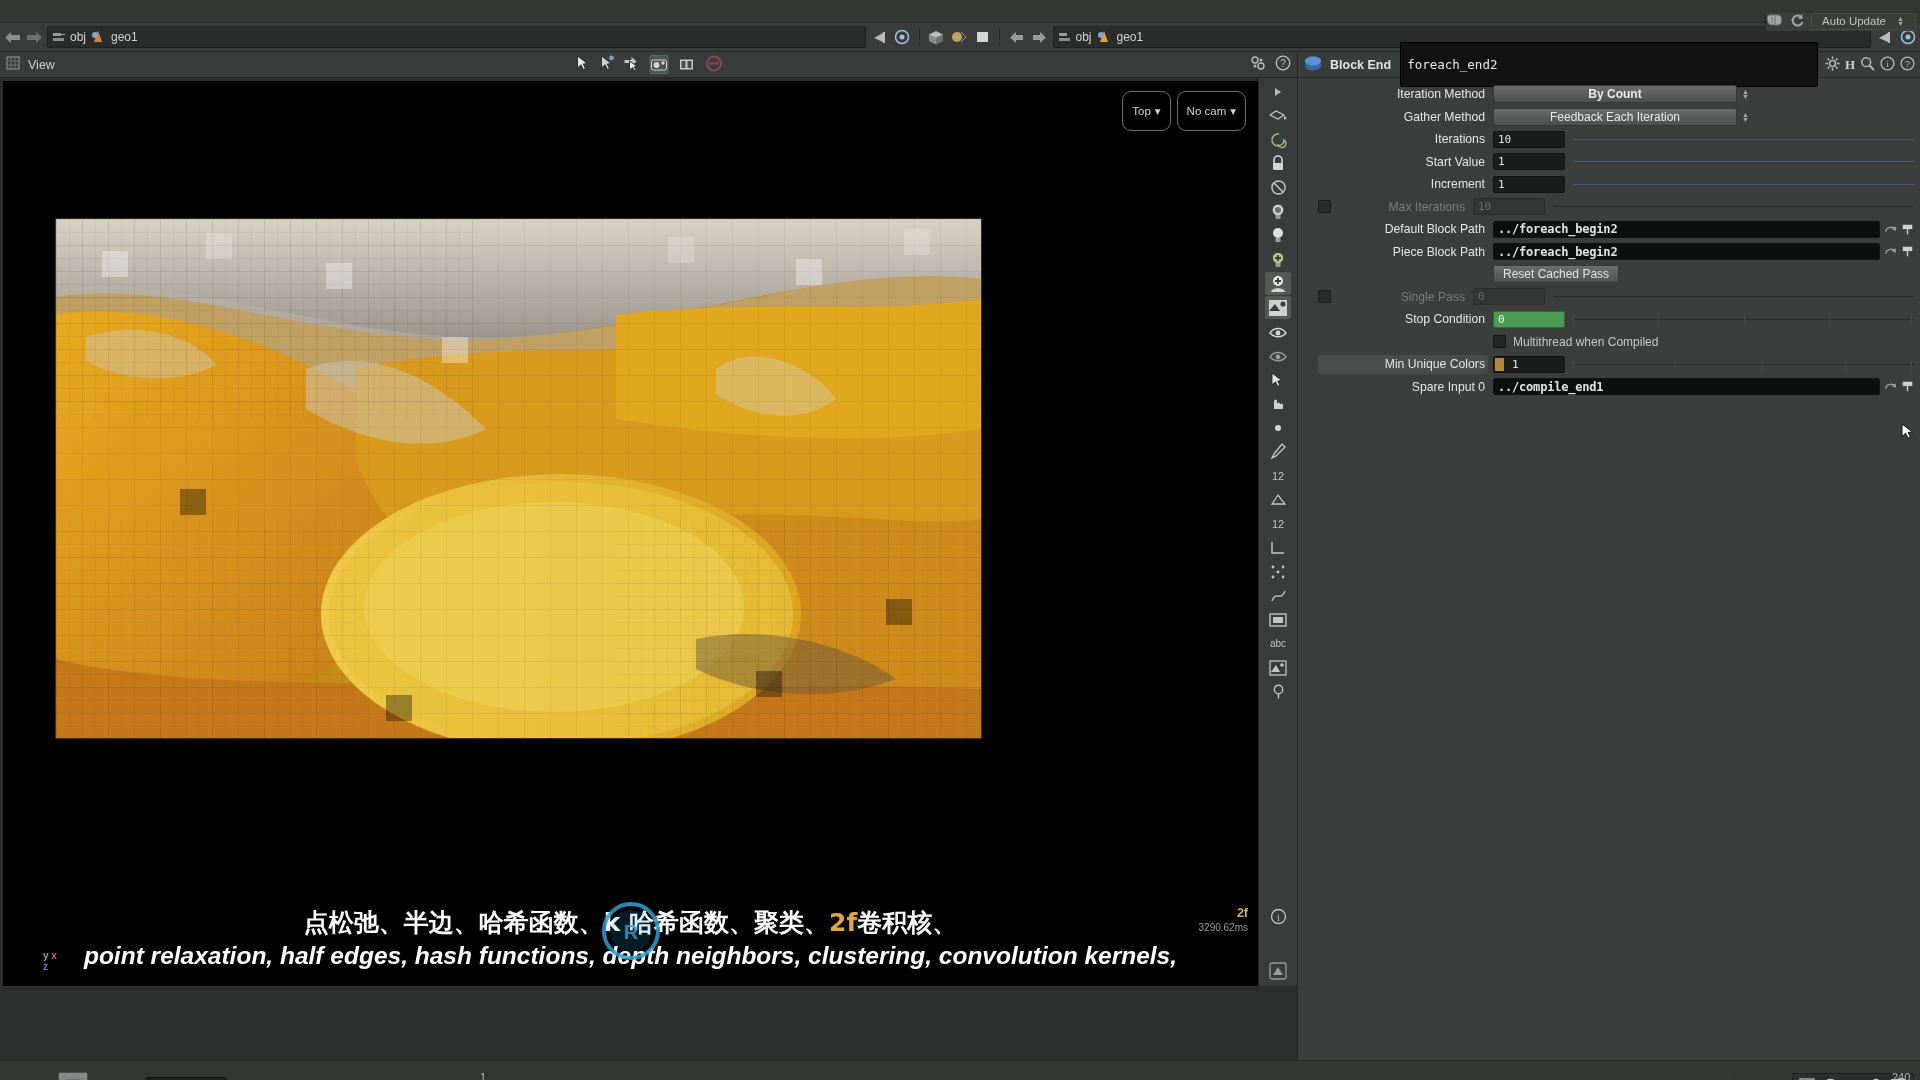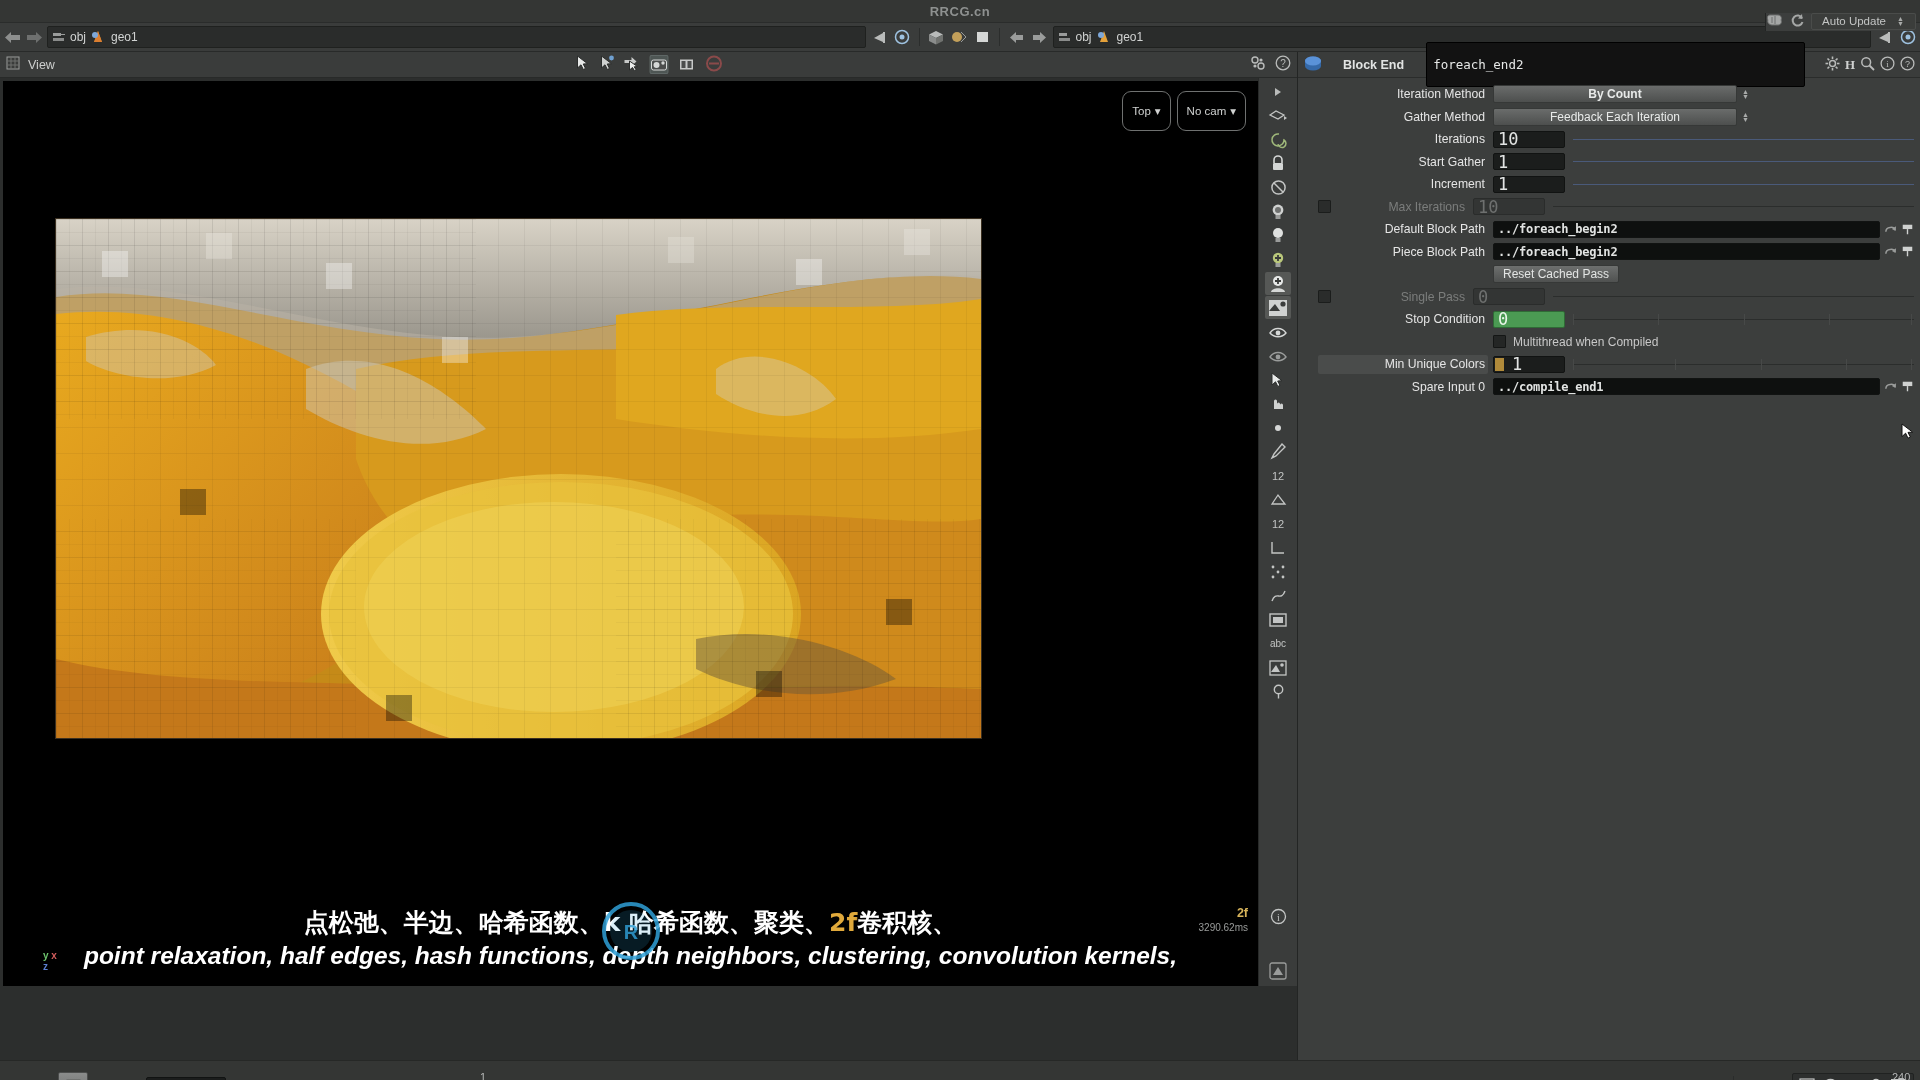--- a/index.html
+++ b/index.html
@@ -69,38 +69,38 @@
   .subs{position:absolute;left:0;right:0;bottom:16px;text-align:center;pointer-events:none;}
   .sub-cn{font-family:"DejaVu Sans",sans-serif;font-size:25px;font-weight:bold;color:#fff;
     text-shadow:0 0 4px #000,1px 1px 3px #000;}
   .sub-cn .hl{color:#e0a93b;}
   .sub-en{margin-top:3px;font-size:24.5px;font-weight:bold;color:#fff;font-style:italic;
     text-shadow:0 0 4px #000,1px 1px 3px #000;}
   .logo{position:absolute;left:50%;top:0;transform:translate(-50%,-4px);opacity:.85;}
 
   
   .pm-head{height:25px;background:#3a3c3b;border-bottom:1px solid #2a2c2b;
-    display:flex;align-items:center;gap:20px;padding:0 5px;}
+    display:flex;align-items:center;gap:7px;padding:0 5px;}
   .pm-head .nodetype{color:#e2e4e3;font-size:12.5px;font-weight:bold;}
   .pm-head .nodename{flex:1;background:#121212;border:1px solid #000;border-radius:2px;
     color:#e6e8e7;font-family:"DejaVu Sans Mono","Liberation Mono",monospace;
     font-size:12.5px;padding:14px 6px;margin-left:2px;}
   .pm-head .hicons{display:flex;align-items:center;gap:5px;}
 
   .pm-body{position:relative;padding:5px 0 0 0;}
   .prow{display:flex;align-items:center;height:22.5px;padding-right:6px;}
   .pcheck{width:11px;height:11px;margin-left:20px;margin-right:6px;background:#2a2c2b;
     border:1px solid #1b1d1c;border-radius:1px;}
   .pcheck.hidden{visibility:hidden;}
   .plabel{width:148px;text-align:right;padding-right:8px;color:#e5e5e5;font-size:12.2px;}
   .plabel.dim{color:#7b7d7c;}
   .pfield{flex:1;display:flex;align-items:center;gap:4px;}
 
   .inp{background:#1b1d1c;border:1px solid #111312;border-radius:2px;height:17px;
-    color:#e2e4e3;font-family:"DejaVu Sans Mono","Liberation Mono",monospace;font-size:17px;
+    color:#e2e4e3;font-family:"DejaVu Sans Mono","Liberation Mono",monospace;font-size:11px;
     display:flex;align-items:center;padding:0 4px;box-sizing:border-box;}
   .inp.num{width:72px;}
   .inp.path{flex:1;background:#0e100f;font-weight:bold;letter-spacing:-.2px;font-size:12px;}
   .inp.dimv{color:#6e706f;background:#333534;border-color:#2a2c2b;}
   .inp.green{background:#4b9a53;border-color:#2f6b36;width:72px;color:#eaf6ea;}
   .inp.mini{width:72px;position:relative;overflow:hidden;}
   .inp.mini .swatch{position:absolute;left:1px;top:1px;bottom:1px;width:9px;background:#b08a3a;}
   .inp.mini .v{margin-left:14px;}
 
   .menu{background:linear-gradient(#6a6c6b,#4d4f4e);border:1px solid #363837;border-radius:2px;
@@ -158,21 +158,20 @@
     <div class="wm cn" style="left:1130px;top:55px;font-size:46px">人人素材</div>
     <div class="wm cn" style="left:70px;top:210px;font-size:46px">人人素材</div>
     <div class="wm cn" style="left:1380px;top:240px;font-size:46px">人人素材</div>
     <div class="wm cn" style="left:640px;top:420px;font-size:46px">人人素材</div>
     <div class="wm cn" style="left:1360px;top:560px;font-size:46px">人人素材</div>
     <div class="wm cn" style="left:120px;top:560px;font-size:46px">人人素材</div>
     <div class="wm cn" style="left:930px;top:740px;font-size:46px">人人素材</div>
   </div>
 
   <div class="menubar">
-    <div class="title">RRCG.cn</div>
     <div class="right">
       <span>
         <svg width="17" height="15" viewBox="0 0 17 15">
             <path d="M4 2 C1 2 1 6 2 7 C1 9 3 12 6 12 L12 12 C15 12 16 9 15 7 C16 5 15 2 12 2 Z" fill="#a5a7a6" stroke="#6d6f6e"></path>
             <path d="M6 4 L6 10 M9 3 L9 11" stroke="#6d6f6e" fill="none"></path>
           </svg>
       </span>
       <span>
         <svg width="16" height="15" viewBox="0 0 16 15">
             <path d="M13 5 A5 5 0 1 0 13.5 9" fill="none" stroke="#a5a7a6" stroke-width="2"></path>
@@ -715,21 +714,21 @@
           <span class="pfield">
             <span class="inp num">10</span>
             <span class="slider">
                 <span class="track"></span>
               </span>
           </span>
         </div>
 
         <div class="prow">
           <span class="pcheck hidden"></span>
-          <span class="plabel">Start Gather</span>
+          <span class="plabel">Start Value</span>
           <span class="pfield">
             <span class="inp num">1</span>
             <span class="slider">
                 <span class="track"></span>
               </span>
           </span>
         </div>
 
         <div class="prow">
           <span class="pcheck hidden"></span>

